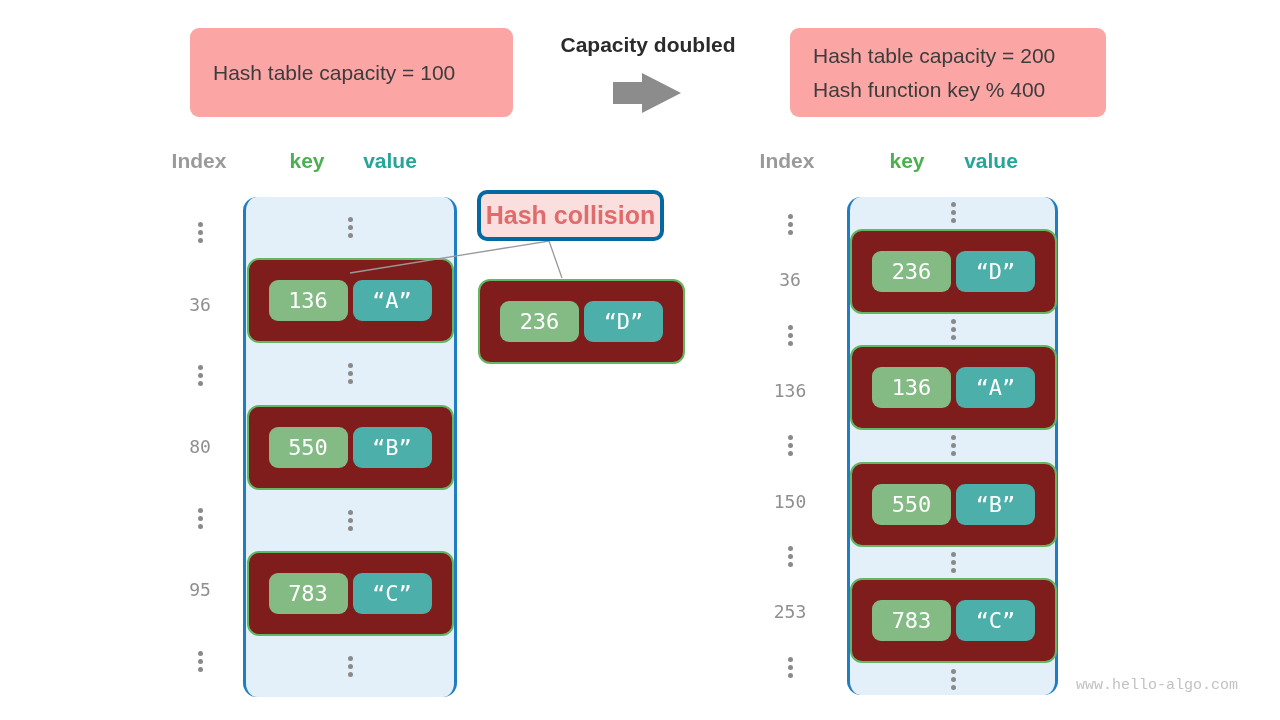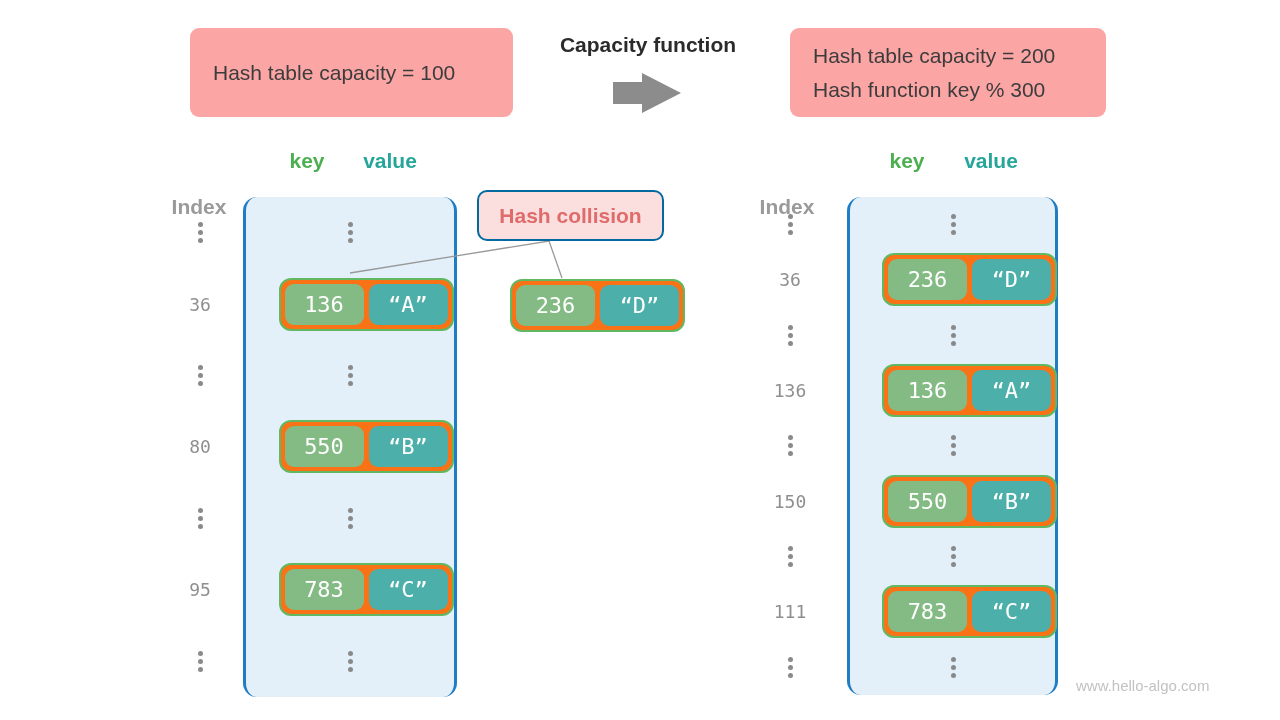--- a/index.html
+++ b/index.html
@@ -35,21 +35,21 @@
   .transition .title { font-size: 21px; font-weight: bold; color: #2B2B2B; }
   .transition svg { display: block; margin: 16px auto 0; }
 
   
   .col-header {
     position: absolute; top: 149px;
     transform: translateX(-50%);
     font-size: 21px; font-weight: bold;
     white-space: nowrap;
   }
-  .col-header.index { color: #9A9A9A; margin-top: 46px; }
+  .col-header.index { color: #9A9A9A; }
   .col-header.key   { color: #4CAF50; }
   .col-header.value { color: #26A69A; }
 
   
   .array-box {
     position: absolute;
     background: #E3F0FA;
     border-left: 3px solid #1F7DC4;
     border-right: 3px solid #1F7DC4;
     border-radius: 14px;
@@ -69,76 +69,75 @@
   .index-col.left  { left: 167px; top: 197px; width: 66px; height: 500px; grid-template-rows: repeat(7, 1fr); }
   .index-col.right { left: 757px; top: 197px; width: 66px; height: 498px; grid-template-rows: repeat(9, 1fr); }
 
   
   .dots { display: flex; flex-direction: column; gap: 3px; }
   .dots i { width: 5px; height: 5px; border-radius: 50%; background: #8A8A8A; }
 
   
   .pair {
     display: inline-flex; gap: 5px;
-    background: #f97316;
+    background: #7f1d1d;
     border: 2px solid #62B862;
     border-radius: 12px;
-    padding: 4px;
-    margin-left: 32px;
+    padding: 20px;
   }
   .cell {
     width: 79px; height: 41px;
     border-radius: 9px;
     display: flex; align-items: center; justify-content: center;
     color: #fff;
     font-family: "DejaVu Sans Mono", monospace;
     font-size: 22px;
   }
   .cell.key { background: #84BB84; }
   .cell.val { background: #4DAFA9; }
 
   
   .collision-label {
     position: absolute; left: 477px; top: 190px; width: 187px; height: 51px;
     background: #FBDEDE;
-    border: 2px solid #0369a1;
+    border: 4px solid #0369a1;
     border-radius: 10px;
     display: flex; align-items: center; justify-content: center;
-    font-size: 21px; font-weight: bold; color: #E06B6B;
+    font-size: 25px; font-weight: bold; color: #E06B6B;
   }
   .collision-pair { position: absolute; left: 478px; top: 279px; }
 
   .connector { position: absolute; left: 0; top: 0; pointer-events: none; }
 
   
   .watermark {
     position: absolute; left: 1076px; top: 677px;
-    font-family: Liberation Sans, sans-serif;
+    font-family: Liberation Mono, monospace;
     font-size: 15px; color: #C2C2C2;
   }
 </style>
 </head>
 <body>
 
 <div class="canvas">
 
   <div class="infobox left">
     <div>Hash table capacity = 100</div>
   </div>
 
   <div class="transition">
-    <div class="title">Capacity function</div>
+    <div class="title">Capacity doubled</div>
     <svg width="70" height="40" viewBox="0 0 70 40">
       <polygon points="0,9 29,9 29,0 68,20 29,40 29,31 0,31" fill="#8C8C8C"></polygon>
     </svg>
   </div>
 
   <div class="infobox right">
     <div>Hash table capacity = 200</div>
-    <div>Hash function key % 300</div>
+    <div>Hash function key % 400</div>
   </div>
 
   <div class="col-header index" style="left:199px">Index</div>
   <div class="col-header key" style="left:307px">key</div>
   <div class="col-header value" style="left:390px">value</div>
 
   <div class="col-header index" style="left:787px">Index</div>
   <div class="col-header key" style="left:907px">key</div>
   <div class="col-header value" style="left:991px">value</div>
 
@@ -265,21 +264,21 @@
         </span>
       </div>
     <div class="row">150</div>
     <div class="row">
         <span class="dots">
           <i></i>
           <i></i>
           <i></i>
         </span>
       </div>
-    <div class="row">111</div>
+    <div class="row">253</div>
     <div class="row">
         <span class="dots">
           <i></i>
           <i></i>
           <i></i>
         </span>
       </div>
   </div>
 
   <div class="array-box right">

